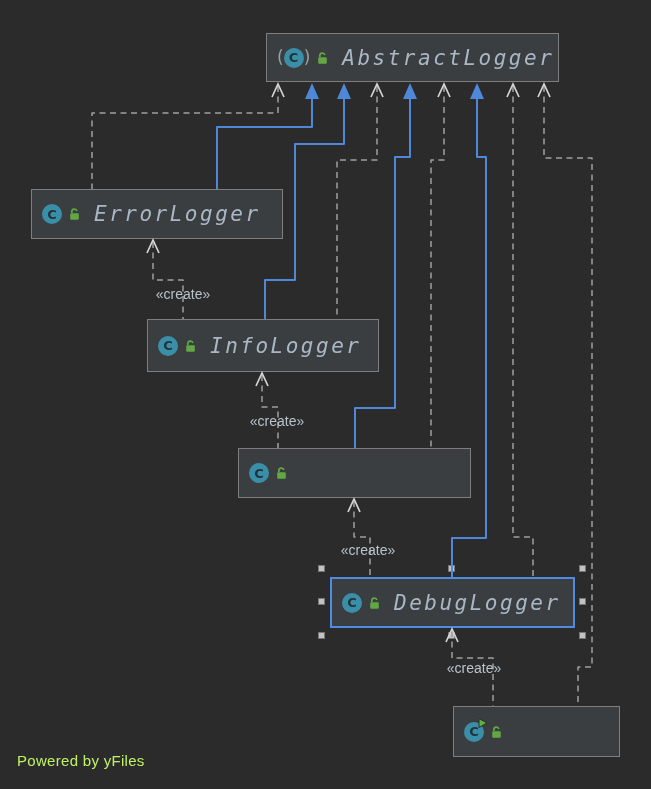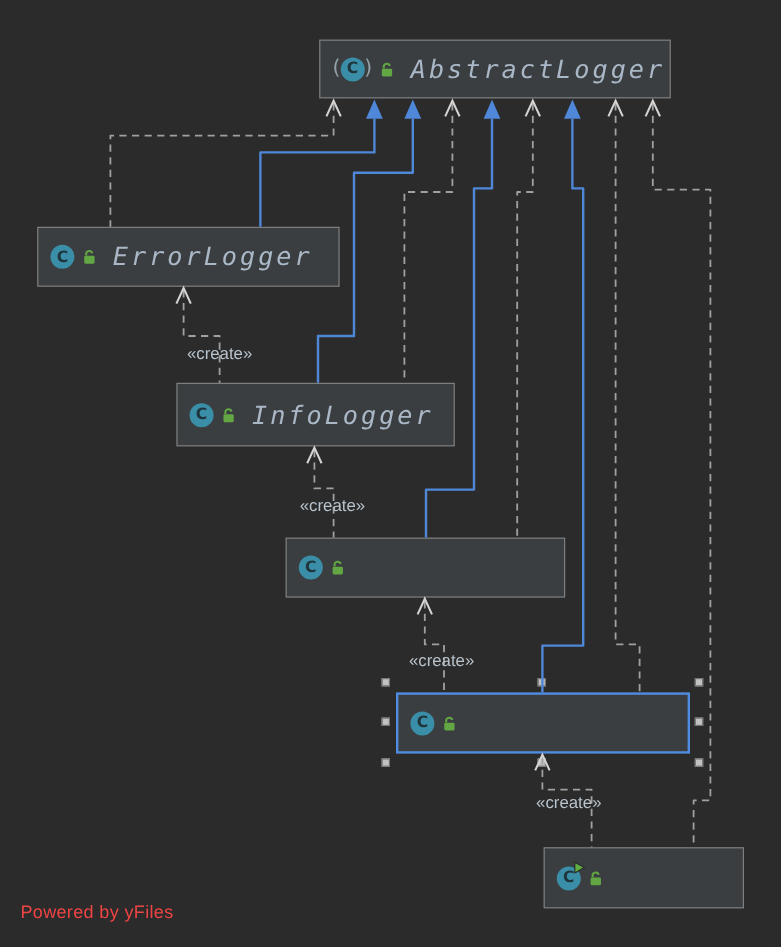--- a/index.html
+++ b/index.html
@@ -17,21 +17,21 @@
   .node.selected{border:2px solid #4f8be0;}
   .cicon-wrap{position:relative;display:flex;align-items:center;flex:0 0 auto;}
   .paren{color:#93a1a8;font-size:17px;letter-spacing:0;font-family:"DejaVu Sans",sans-serif;line-height:1;}
   .cicon{width:20px;height:20px;border-radius:50%;background:#3a8ea8;display:flex;align-items:center;justify-content:center;
          color:#20343c;font:bold 13px "DejaVu Sans",sans-serif;letter-spacing:0;flex:0 0 auto;}
   .run-badge{position:absolute;right:-4px;top:-4px;}
   .lock{color:#62a744;margin-left:5px;display:flex;flex:0 0 auto;}
   .nlabel{margin-left:13px;font-style:italic;}
   .handle{position:absolute;z-index:2;width:7px;height:7px;background:#c2c2c2;border:1px solid #777;box-sizing:border-box;}
   .watermark{position:absolute;z-index:4;left:17px;top:752px;font-family:"Liberation Sans",sans-serif;
-             font-size:15px;color:#ef4444;letter-spacing:0.3px;}
+             font-size:15px;color:#bef264;letter-spacing:0.3px;}
 </style>
 </head>
 <body>
 
 <div class="canvas">
 
   <div class="node" style="left:266px;top:33px;width:293px;height:49px">
     <span class="cicon-wrap">
       <span class="paren">(</span>
       <span class="cicon">
@@ -97,20 +97,21 @@
       <span class="cicon">
           <span>C</span>
         </span>
     </span>
     <span class="lock">
       <svg width="14" height="14" viewBox="0 0 14 14">
           <rect x="3.2" y="6.2" width="8.6" height="6.6" rx="1.2" fill="currentColor"></rect>
           <path d="M4.8 6 L4.8 4.6 A2.6 2.6 0 0 1 9.9 4.0" stroke="currentColor" stroke-width="1.7" fill="none"></path>
         </svg>
     </span>
+    <span class="nlabel">DebugLogger</span>
   </div>
 
   <div class="node" style="left:453px;top:706px;width:167px;height:51px">
     <span class="cicon-wrap">
       <span class="cicon">
           <span>C</span>
         </span>
       <svg class="run-badge" width="10" height="10" viewBox="0 0 10 10">
         <polygon points="1,0.5 9,5 1,9.5" fill="#5fae3f" stroke="#2b2b2b" stroke-width="1"></polygon>
       </svg>

